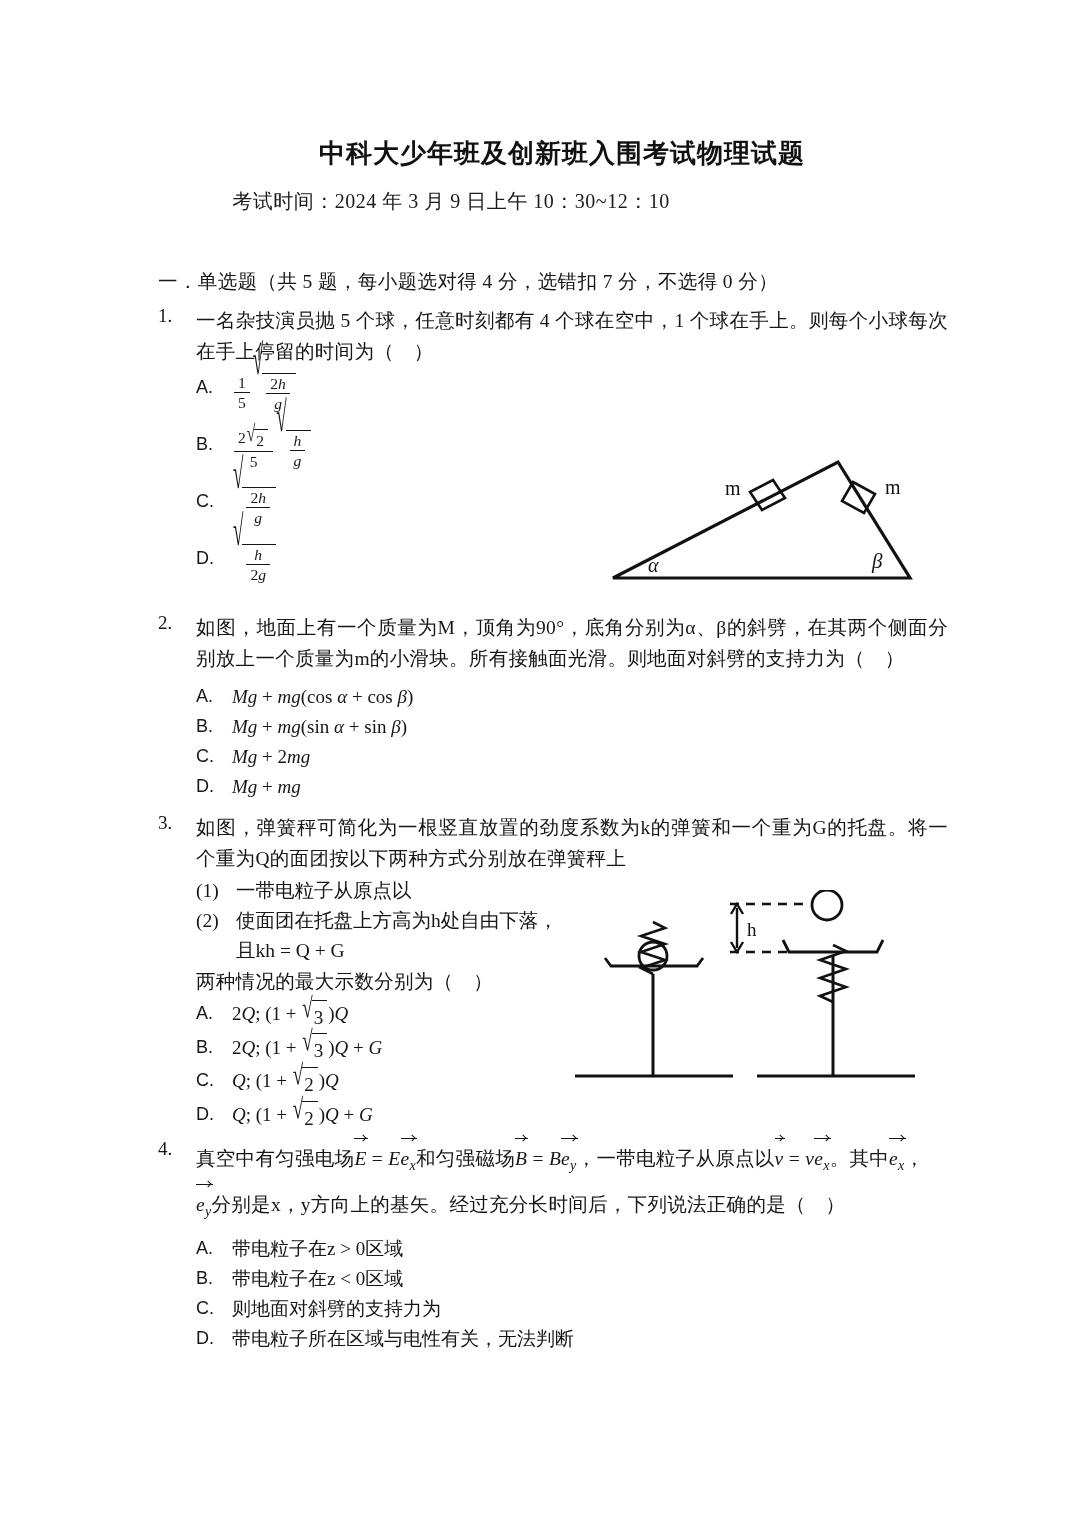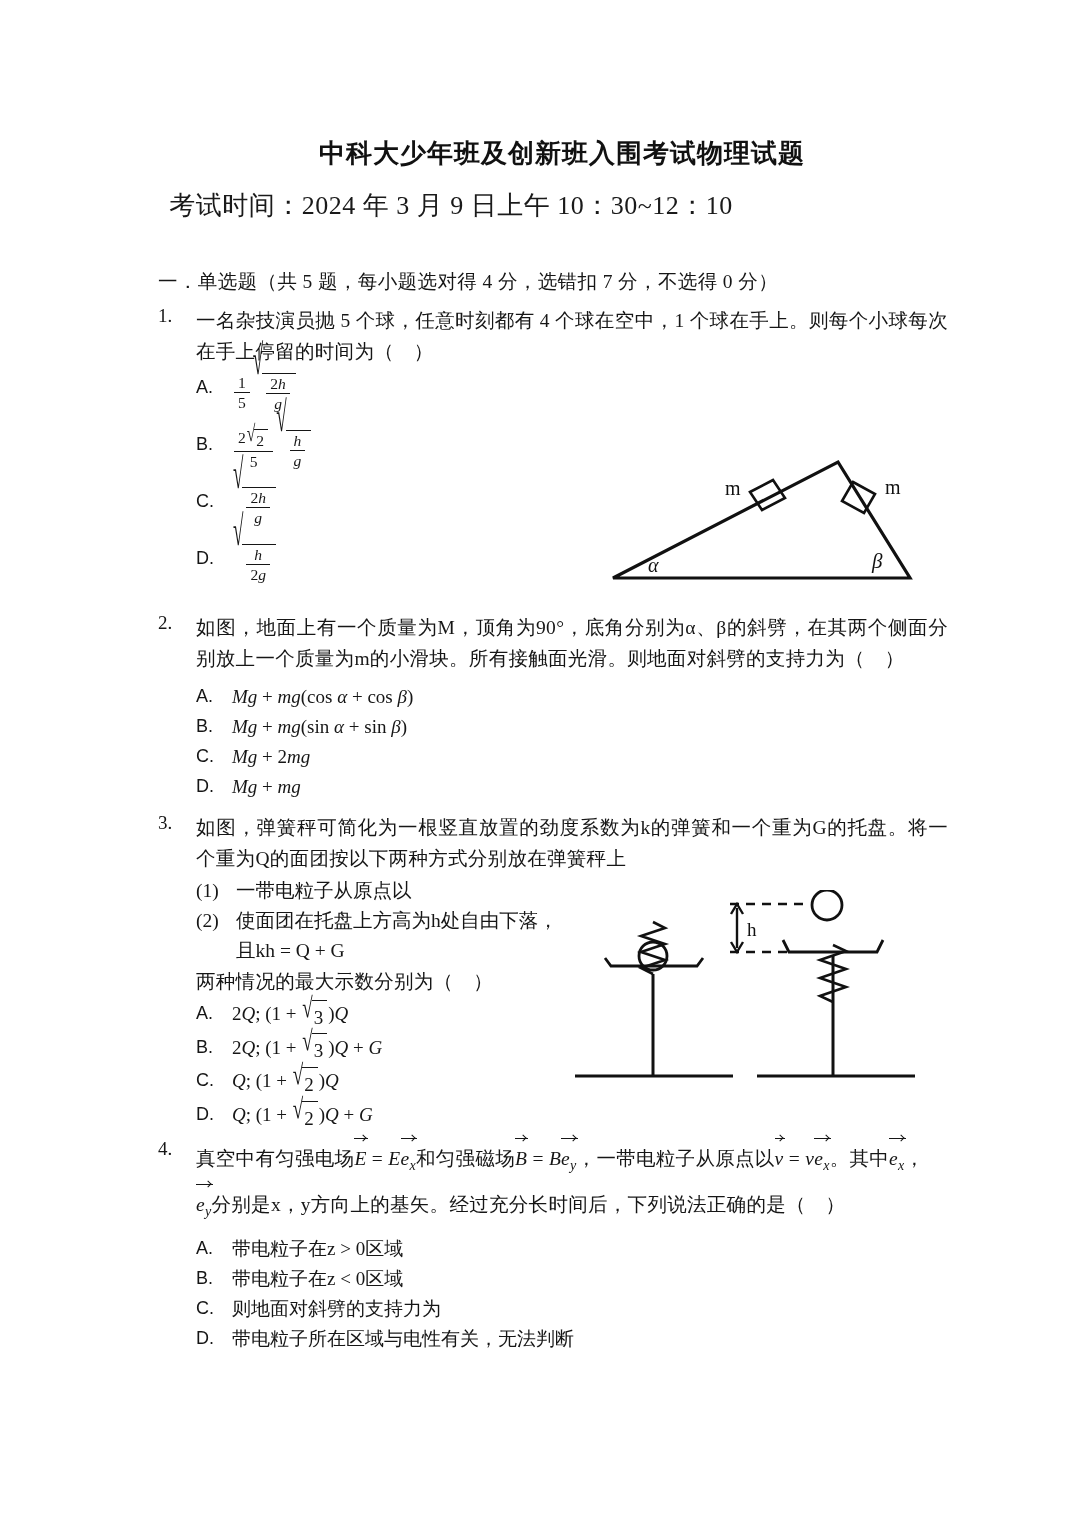--- a/index.html
+++ b/index.html
@@ -33,21 +33,21 @@
     letter-spacing: 1px;
     color: #111;
     padding-left: 22px;
   }
   .doc-subtitle {
     position: absolute;
     top: 188px;
     left: 0;
     width: 902px;
     text-align: center;
-    font-size: 26px;
+    font-size: 20px;
     color: #1a1a1a;
     letter-spacing: 0.5px;
   }
 
   
   .section-head {
     position: absolute;
     left: 158px;
     top: 268px;
     font-size: 19.5px;

